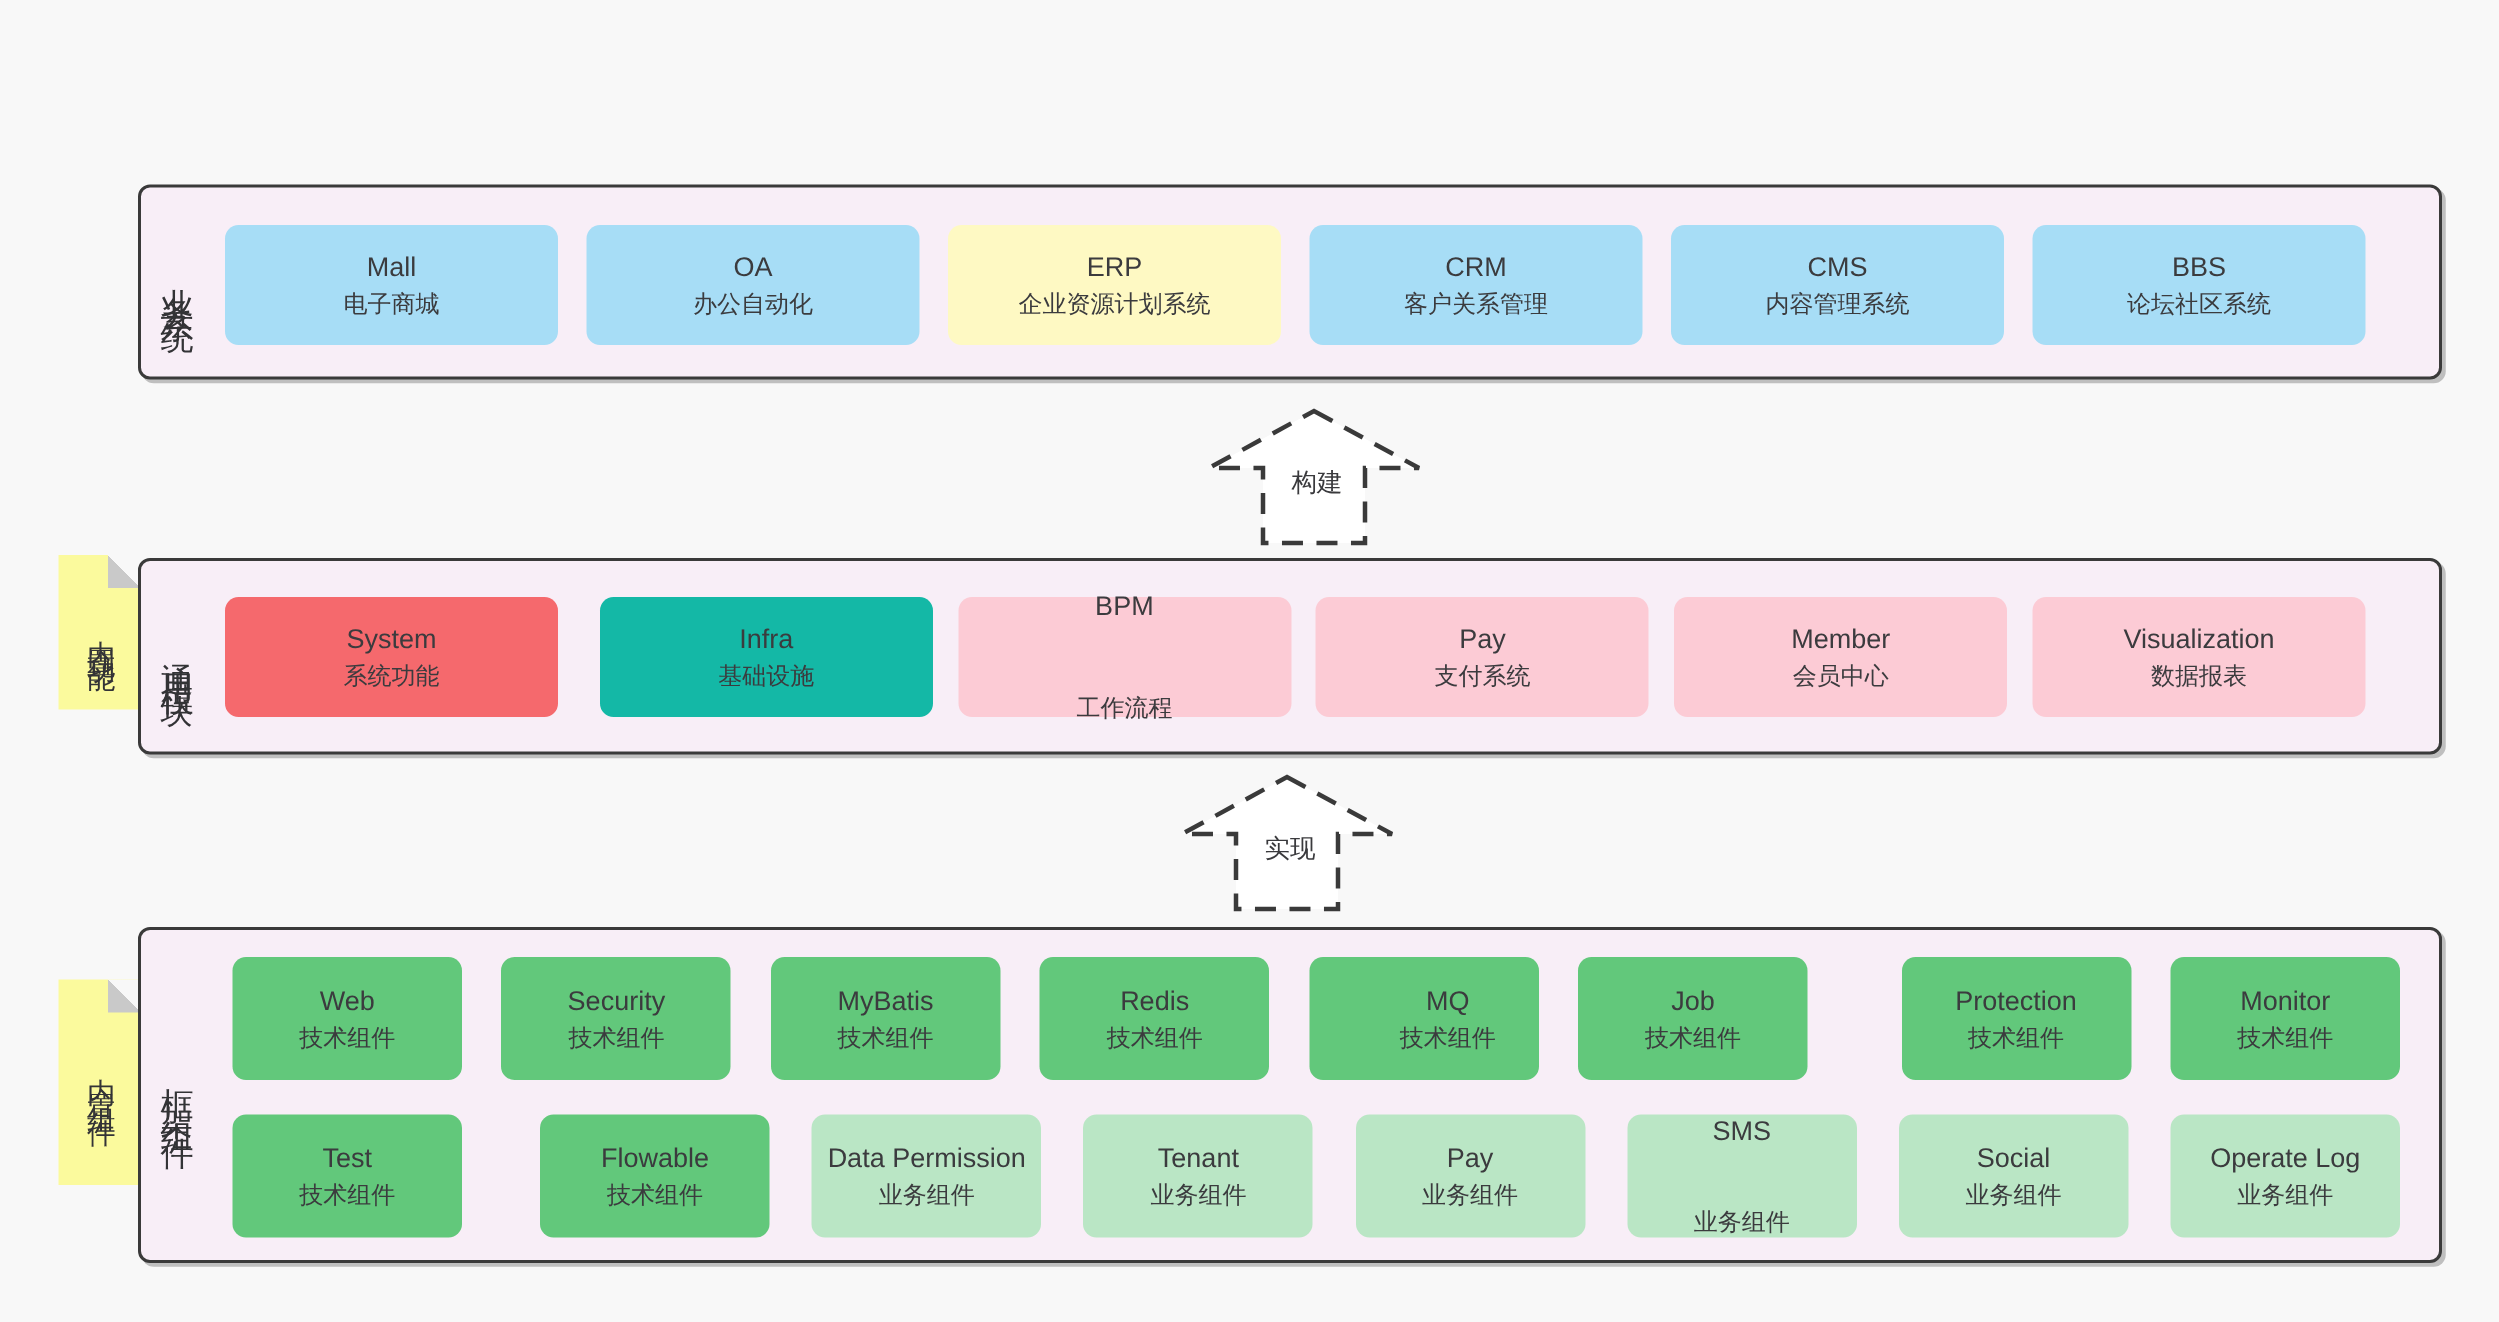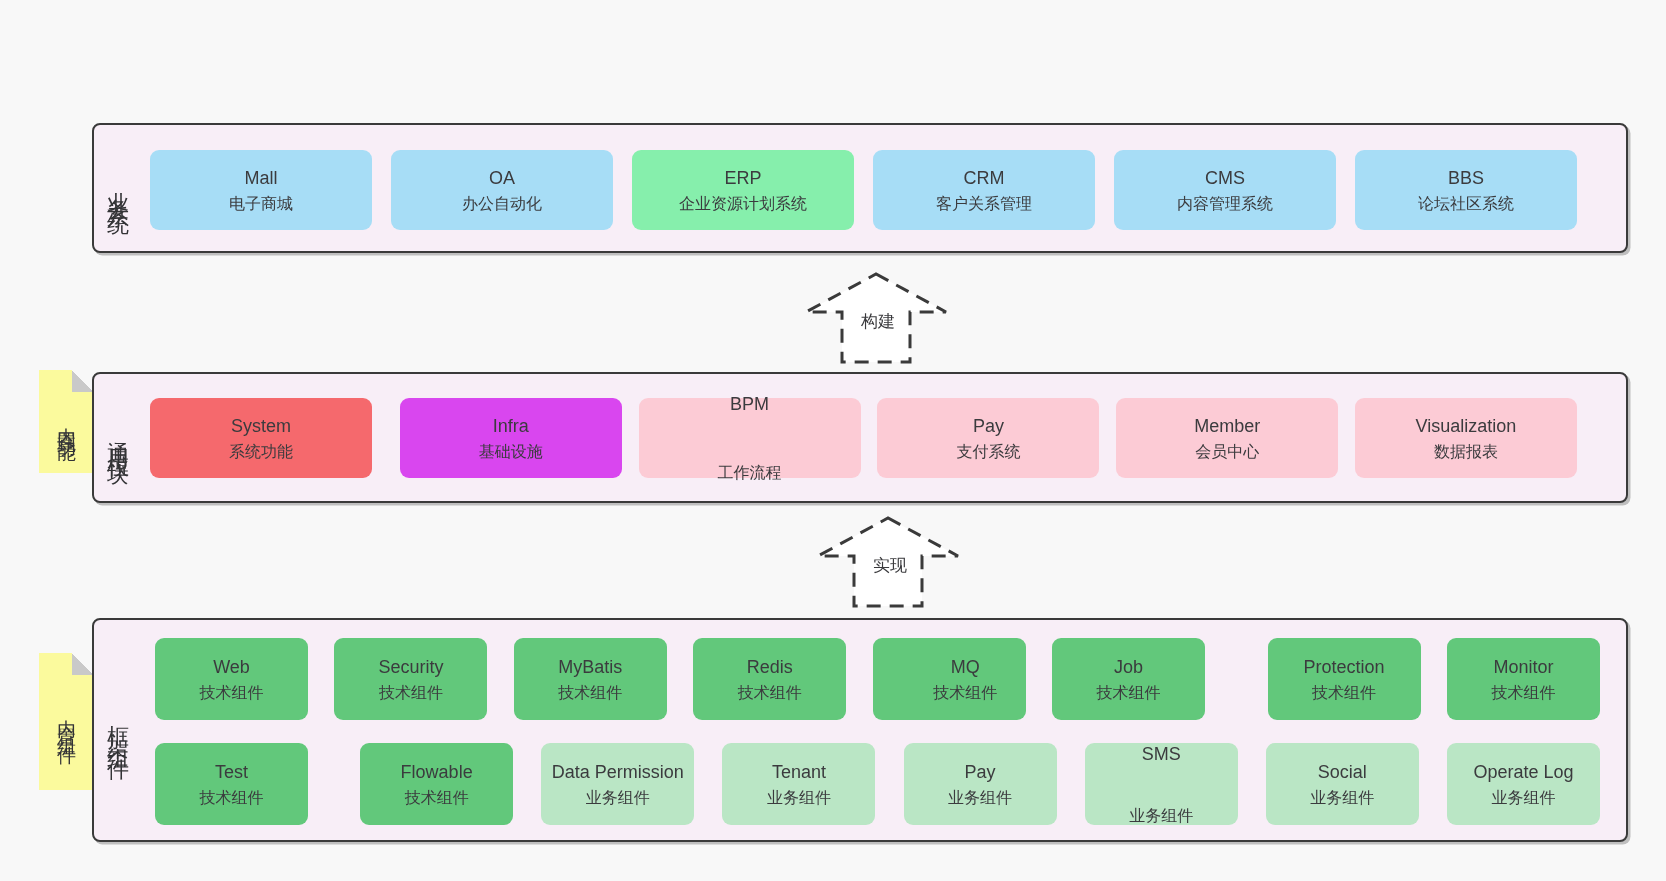--- a/index.html
+++ b/index.html
@@ -78,21 +78,21 @@
   .note .fold{
     position:absolute;top:0;right:0;width:22px;height:22px;
     background:linear-gradient(45deg,#c9c9c9 0 50%,#f8f8f8 50% 100%);
   }
 
   
   .arrow{
     position:absolute;width:160px;height:100px;z-index:0;
   }
   #arrow-build{left:798px;top:268px;}
-  #arrow-implement{left:810px;top:512px;}
+  #arrow-implement{left:780px;top:512px;}
   .arrow svg{position:absolute;left:0;top:0;}
   .arrow .alabel{
     position:absolute;left:50%;top:42px;transform:translateX(-50%);
     background:#ffffff;padding:0 3px;
     font-size:17px;color:#3a3a3d;white-space:nowrap;
   }
 </style>
 </head>
 <body>
 
@@ -125,21 +125,21 @@
     <div class="vlabel">业务系统</div>
     <div class="row row6">
       <div class="box" style="background: rgb(167, 221, 246);">
         <div class="t">Mall</div>
         <div class="s">电子商城</div>
       </div>
       <div class="box" style="background: rgb(167, 221, 246);">
         <div class="t">OA</div>
         <div class="s">办公自动化</div>
       </div>
-      <div class="box" style="background: #86efac;">
+      <div class="box" style="background: #fef9c3;">
         <div class="t">ERP</div>
         <div class="s">企业资源计划系统</div>
       </div>
       <div class="box" style="background: rgb(167, 221, 246);">
         <div class="t">CRM</div>
         <div class="s">客户关系管理</div>
       </div>
       <div class="box" style="background: rgb(167, 221, 246);">
         <div class="t">CMS</div>
         <div class="s">内容管理系统</div>
@@ -151,21 +151,21 @@
     </div>
   </section>
 
   <section class="panel" id="panel-modules">
     <div class="vlabel">通用模块</div>
     <div class="row row6">
       <div class="box" style="background: rgb(245, 105, 109);">
         <div class="t">System</div>
         <div class="s">系统功能</div>
       </div>
-      <div class="box" style="background: #d946ef; margin-left: 11px;">
+      <div class="box" style="background: #14b8a6; margin-left: 11px;">
         <div class="t">Infra</div>
         <div class="s">基础设施</div>
       </div>
       <div class="box" style="background: rgb(252, 203, 213); gap: 43px;">
         <div class="t">BPM</div>
         <div class="s">工作流程</div>
       </div>
       <div class="box" style="background: rgb(252, 203, 213);">
         <div class="t">Pay</div>
         <div class="s">支付系统</div>

